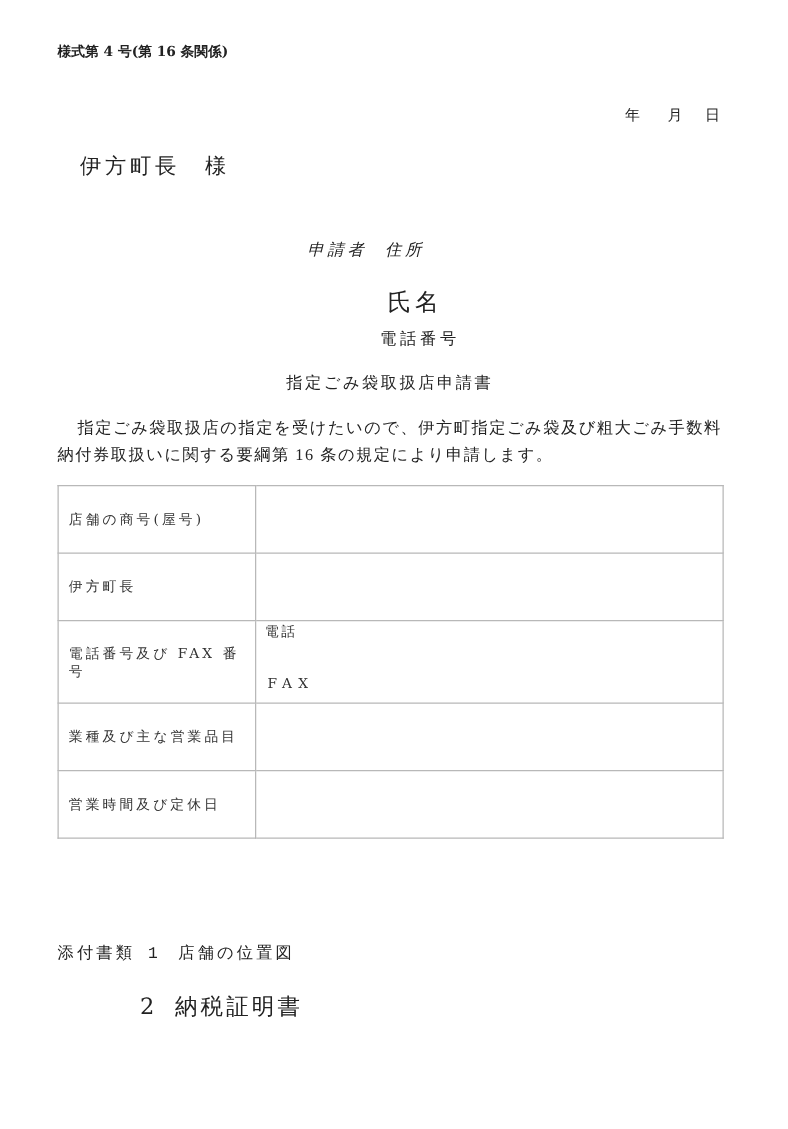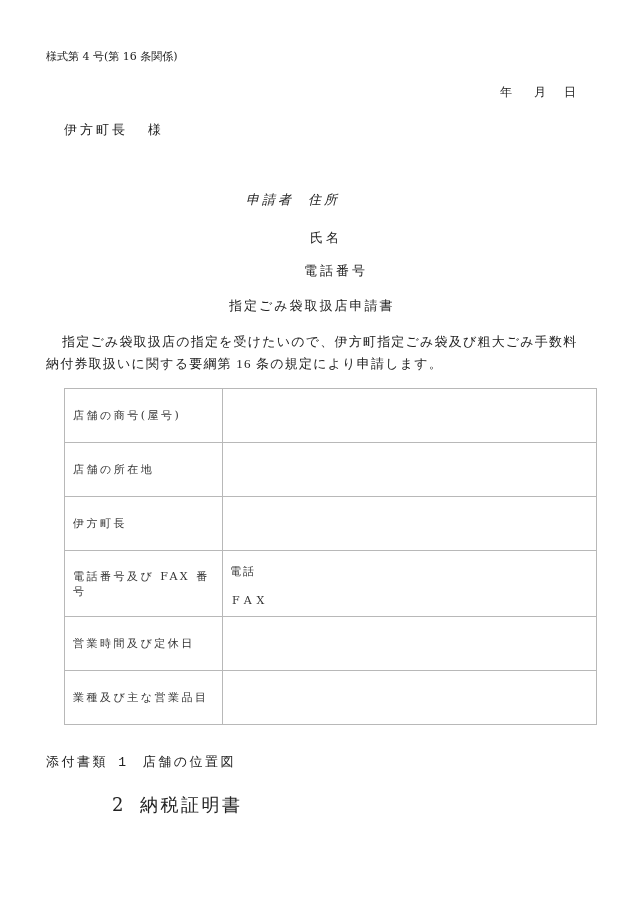--- a/index.html
+++ b/index.html
@@ -10,50 +10,51 @@
   body {
     width: 630px;
     height: 903px;
     position: relative;
     overflow: hidden;
     font-family: "DejaVu Serif", "Liberation Serif", serif;
     color: #222222;
   }
   .abs { position: absolute; white-space: nowrap; }
   .form-no {
-    left: 46px; top: 49px;
+    left: 46px; top: 34px;
     font-size: 11px;
     letter-spacing: 0px;
+    font-weight: bold;
   }
   .date-line {
     left: 500px; top: 84px;
     font-size: 12px;
     display: flex; gap: 0;
   }
   .date-line span { display: inline-block; }
   .date-line .y { width: 34px; }
   .date-line .m { width: 30px; }
   .date-line .d { width: 16px; }
   .addressee {
     left: 64px; top: 121px;
-    font-size: 13px;
+    font-size: 17px;
     letter-spacing: 3px;
     font-family: Liberation Serif, serif;
   }
   .addressee .gap { display: inline-block; width: 20px; }
   .applicant-label {
     left: 246px; top: 191px;
     font-size: 13px;
     letter-spacing: 3px;
     font-style: italic;
   }
   .applicant-label .gap { display: inline-block; width: 14px; }
   .field-name {
     left: 310px; top: 229px;
-    font-size: 13px;
+    font-size: 19px;
     letter-spacing: 3px;
   }
   .field-phone {
     left: 304px; top: 262px;
     font-size: 13px;
     letter-spacing: 3px;
   }
   .doc-title {
     left: 229px; top: 297px;
     font-size: 13px;
@@ -69,38 +70,37 @@
   }
   .body-text .line { display: block; white-space: nowrap; font-family: Liberation Serif, serif; }
   .body-text .indent { display: inline-block; width: 16px; }
 
   .form-table {
     position: absolute;
     left: 46px; top: 388px;
     width: 532px;
     border-collapse: collapse;
     table-layout: fixed;
-    margin-left: 18px;
   }
   .form-table td {
     border: 1.5px solid #b8b8b8;
     padding: 0 0 0 8px;
     font-size: 11px;
     letter-spacing: 2.5px;
     vertical-align: middle;
     color: #333333;
   }
   .form-table col.c1 { width: 158px; }
   .form-table col.c2 { width: 374px; }
   .form-table tr.r56 td { height: 53px; }
   .form-table tr.r68 td { height: 65px; }
   .form-table td.val { padding-left: 6px; }
   .phone-cell { position: relative; }
   .phone-cell .tel {
-    position: absolute; left: 7px; top: 13px;
+    position: absolute; left: 7px; top: 1px;
     font-size: 11px; letter-spacing: 2px;
   }
   .phone-cell .fax {
     position: absolute; left: 9px; top: 43px;
     font-size: 11px; letter-spacing: 5px;
   }
   .attach1 {
     left: 46px; top: 753px;
     font-size: 13px;
     letter-spacing: 2.5px;
@@ -148,40 +148,36 @@
   <colgroup>
       <col class="c1">
       <col class="c2">
     </colgroup>
   <tbody>
       <tr class="r56">
     <td>店舗の商号(屋号)</td>
     <td class="val"></td>
   </tr>
   <tr class="r56">
-    <td>店舗の所在地</td>
-    <td class="val"></td>
-  </tr>
-  <tr class="r56">
     <td>伊方町長</td>
     <td class="val"></td>
   </tr>
   <tr class="r68">
     <td>電話番号及び FAX 番号</td>
     <td class="val phone-cell">
       <span class="tel">電話</span>
       <span class="fax">FAX</span>
     </td>
   </tr>
   <tr class="r56">
-    <td>営業時間及び定休日</td>
+    <td>業種及び主な営業品目</td>
     <td class="val"></td>
   </tr>
   <tr class="r56">
-    <td>業種及び主な営業品目</td>
+    <td>営業時間及び定休日</td>
     <td class="val"></td>
   </tr>
 </tbody>
   </table>
 
 <div class="abs attach1">
   <span>添付書類</span>
   <span>1</span><span class="gap"></span><span>店舗の位置図</span>
 </div>
 

